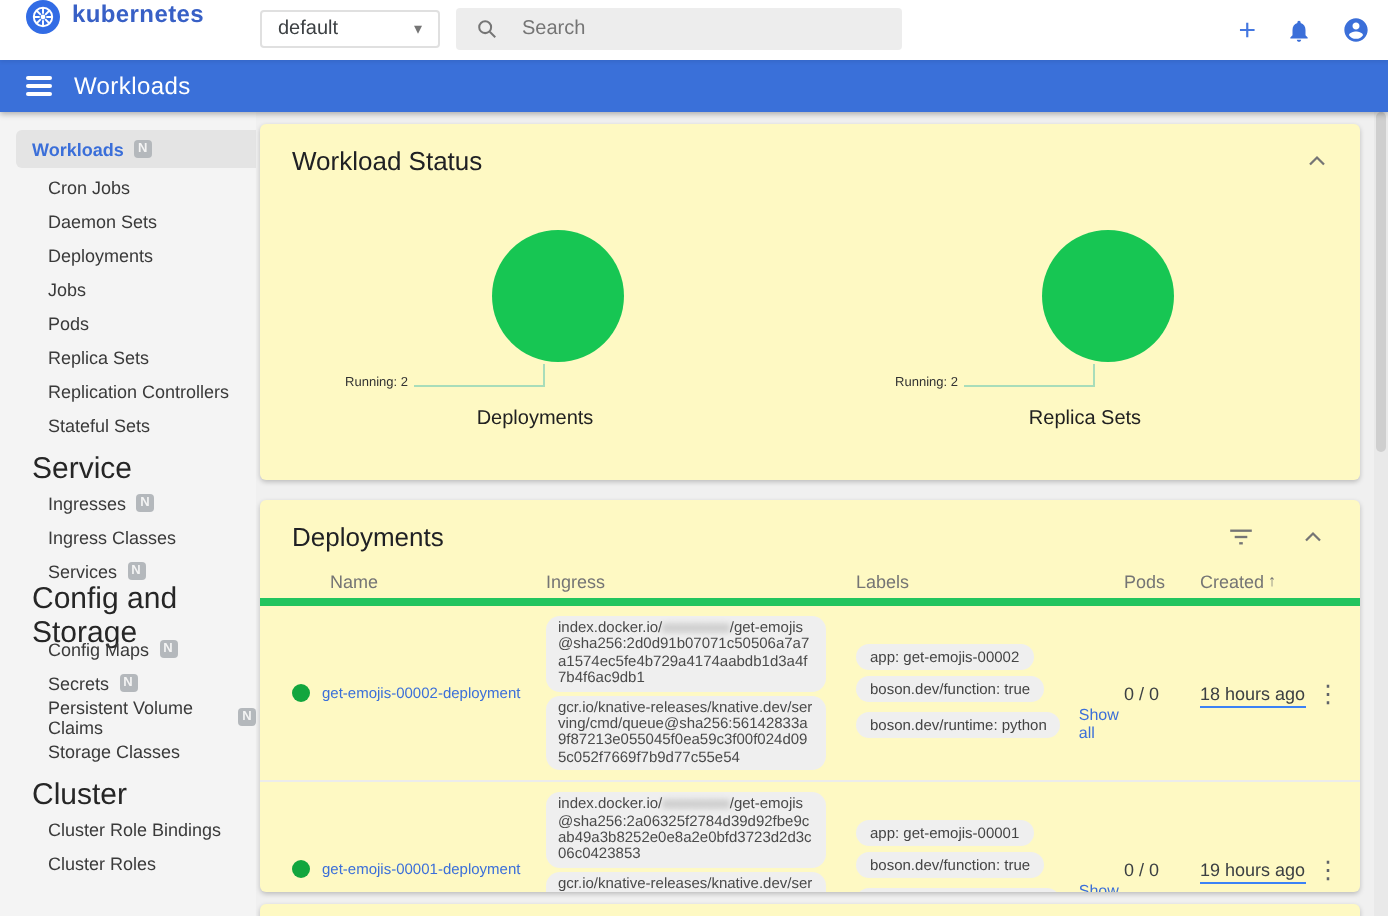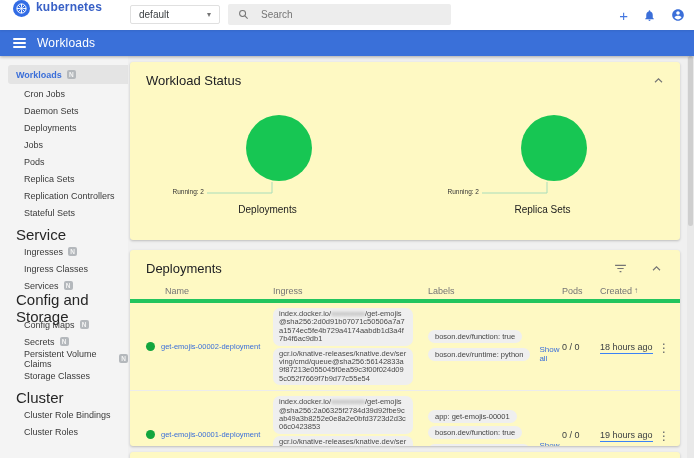--- a/index.html
+++ b/index.html
@@ -283,20 +283,23 @@
             <div class="name-cell">
               <span class="dot" style="background: rgb(18, 166, 62);"></span>
               <a class="name-link">get-emojis-00002-deployment</a>
             </div>
             <div class="images-cell">
               <div class="img-chip"><span>index.docker.io/</span><span class="redacted">xxxxxxxxx</span><span>/get-emojis@sha256:2d0d91b07071c50506a7a7a1574ec5fe4b729a4174aabdb1d3a4f7b4f6ac9db1</span></div>
               <div class="img-chip">gcr.io/knative-releases/knative.dev/serving/cmd/queue@sha256:56142833a9f87213e055045f0ea59c3f00f024d095c052f7669f7b9d77c55e54</div>
             </div>
             <div class="labels-cell">
               <div class="label-line">
+                <span class="label-chip">app: get-emojis-00002</span>
+              </div>
+              <div class="label-line">
                 <span class="label-chip">boson.dev/function: true</span>
               </div>
               <div class="label-line">
                 <span class="label-chip">boson.dev/runtime: python</span>
                 <a class="show-all">Show all</a>
               </div>
             </div>
             <div class="pods-cell">0 / 0</div>
             <div class="created-cell"><span class="created-text">18 hours ago</span></div>
             <div class="kebab-cell"><span class="kebab">⋮</span></div>

